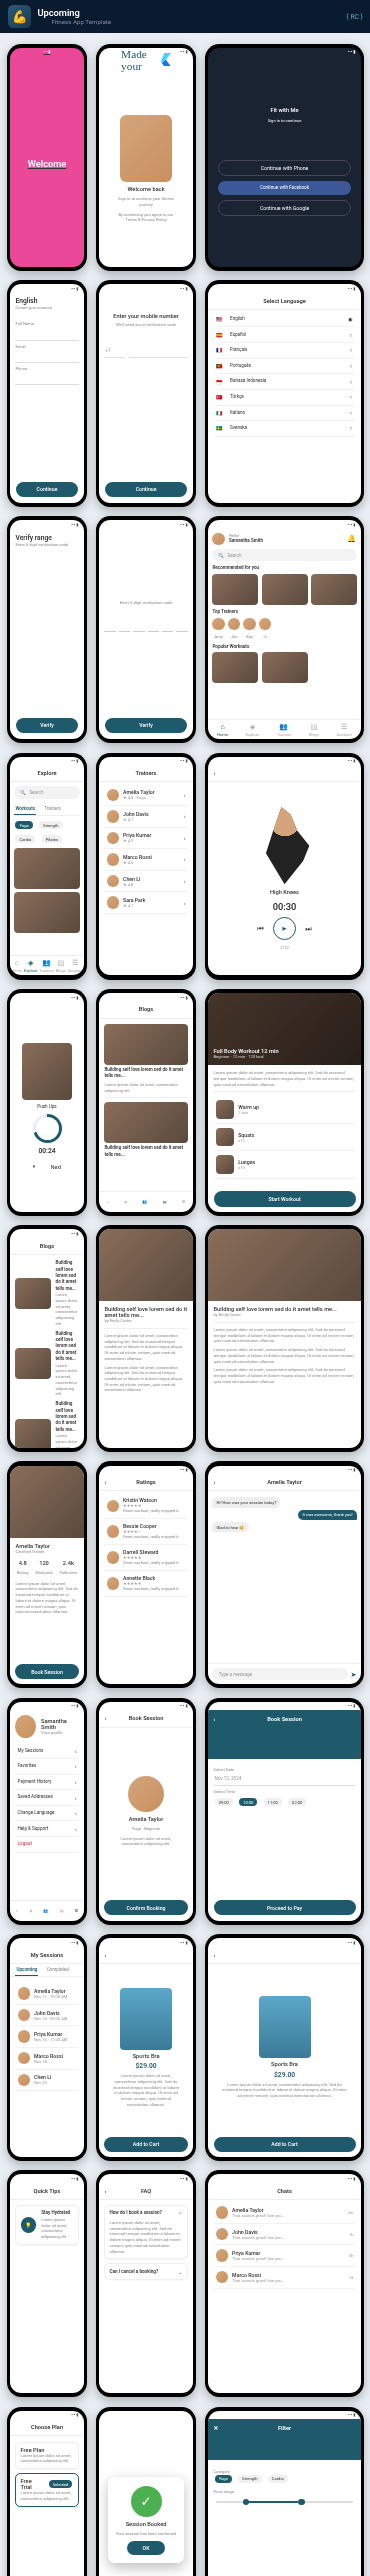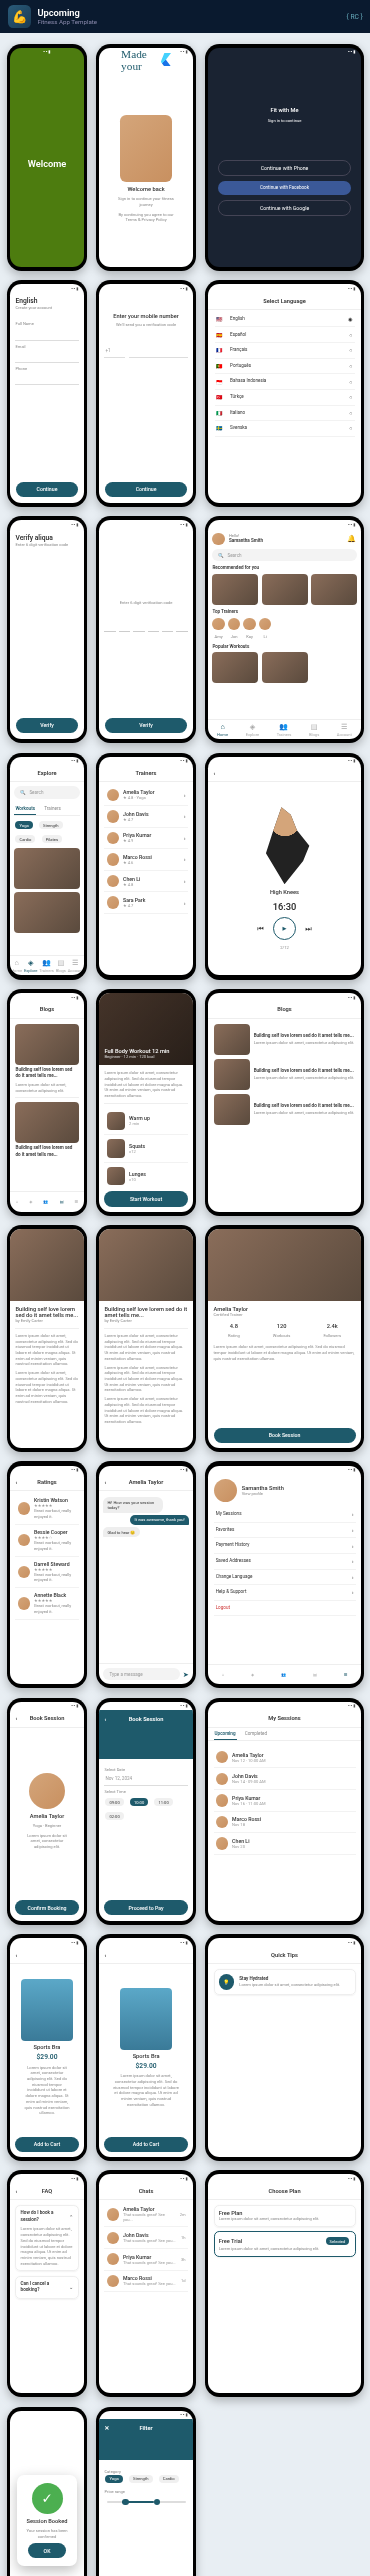--- a/index.html
+++ b/index.html
@@ -22,21 +22,21 @@
   }
   .top-header .app-icon {
     width: 23px; height: 23px;
     background: linear-gradient(135deg,#2a5b7a,#1a3a52);
     border-radius: 5.2px;
     display: flex; align-items: center; justify-content: center;
     font-size: 12.4px;
   }
   .top-header .title-block { flex:1; }
   .top-header h1 { font-size: 9.3px; font-weight: 600; }
-  .top-header .sub { font-size: 6.2px; color: #88a; }
+  .top-header .sub { font-size: 6.2px; color: #88a; margin-left: 14px; }
   .top-header .rc { font-size: 6.7px; color: #6ab; }
 
   
   .grid {
     display: grid;
     grid-template-columns: repeat(3, 1fr);
     gap: 9.3px;
     padding: 10.3px 7.2px 20.6px;
   }
   .phone {
@@ -48,21 +48,21 @@
     box-shadow:0 3.1px 9.3px rgba(0,0,0,.25);
   }
   .phone .screen {
     background:#fff;
     border-radius: 11.3px;
     width:100%; height:100%;
     overflow:hidden;
     display:flex; flex-direction:column;
     font-size:5.2px;
   }
-  .phone .screen.dark-teal { background:#4d7c0f; }
+  .phone .screen.dark-teal { background:#ec4899;text-decoration:underline; }
   .phone .screen.dark { background:#1a2332; }
   .statusbar {
     height:8.2px; flex-shrink:0;
     display:flex; justify-content:flex-end; align-items:center;
     padding:0 5.2px; font-size:4.1px; gap:1.5px;
     color:#555;
   }
   .statusbar.white { color:#fff; }
   .appbar {
     height:17.5px; flex-shrink:0;
@@ -339,21 +339,21 @@
             <span>○</span>
           </div>
       </div>
     </div>
   </div>
 
   <div class="phone">
     <div class="screen">
       <div class="statusbar">▪ ▪ ▮</div>
       <div class="content">
-        <div class="text-lg">Verify aliqua</div>
+        <div class="text-lg">Verify range</div>
         <div class="text-xs">Enter 6 digit verification code</div>
       </div>
       <div style="padding:6.2px">
           <div class="btn-primary">Verify</div>
         </div>
     </div>
   </div>
 
   <div class="phone">
     <div class="screen">
@@ -559,31 +559,46 @@
 
   <div class="phone">
     <div class="screen">
       <div class="statusbar">▪ ▪ ▮</div>
       <div class="appbar">
           <span class="icon-l">‹</span>
         </div>
       <div class="content centered" style="gap:5.2px">
         <div class="img-runner"></div>
         <div class="text-md">High Knees</div>
-        <div class="text-xl">16:30</div>
+        <div class="text-xl">00:30</div>
         <div class="row" style="gap:9.3px">
           <span class="nav-icon">⏮</span>
           <div class="play-btn">▶</div>
           <span class="nav-icon">⏭</span>
         </div>
         <div class="text-xs">2/12</div>
       </div>
     </div>
   </div>
 
+  <div class="phone">
+    <div class="screen">
+      <div class="statusbar">▪ ▪ ▮</div>
+      <div class="content centered">
+        <div class="thumb" style="width:80%;height:57px"></div>
+        <div class="text-sm">Push Ups</div>
+        <div class="prog-ring"></div>
+        <div class="text-lg">00:24</div>
+        <div class="row" style="gap:15.5px;margin-top:4.1px">
+          <span>⏸</span>
+          <span>Next</span>
+        </div>
+      </div>
+    </div>
+  </div>
 
   <div class="phone">
     <div class="screen">
       <div class="statusbar">▪ ▪ ▮</div>
       <div class="appbar">
           <span>Blogs</span>
         </div>
       <div class="content" style="padding:5.2px">
         <div class="thumb wide"></div>
         <div class="text-sm" style="font-weight:600;margin:2.1px 0">Building self love lorem sed do it amet tells me...</div>

